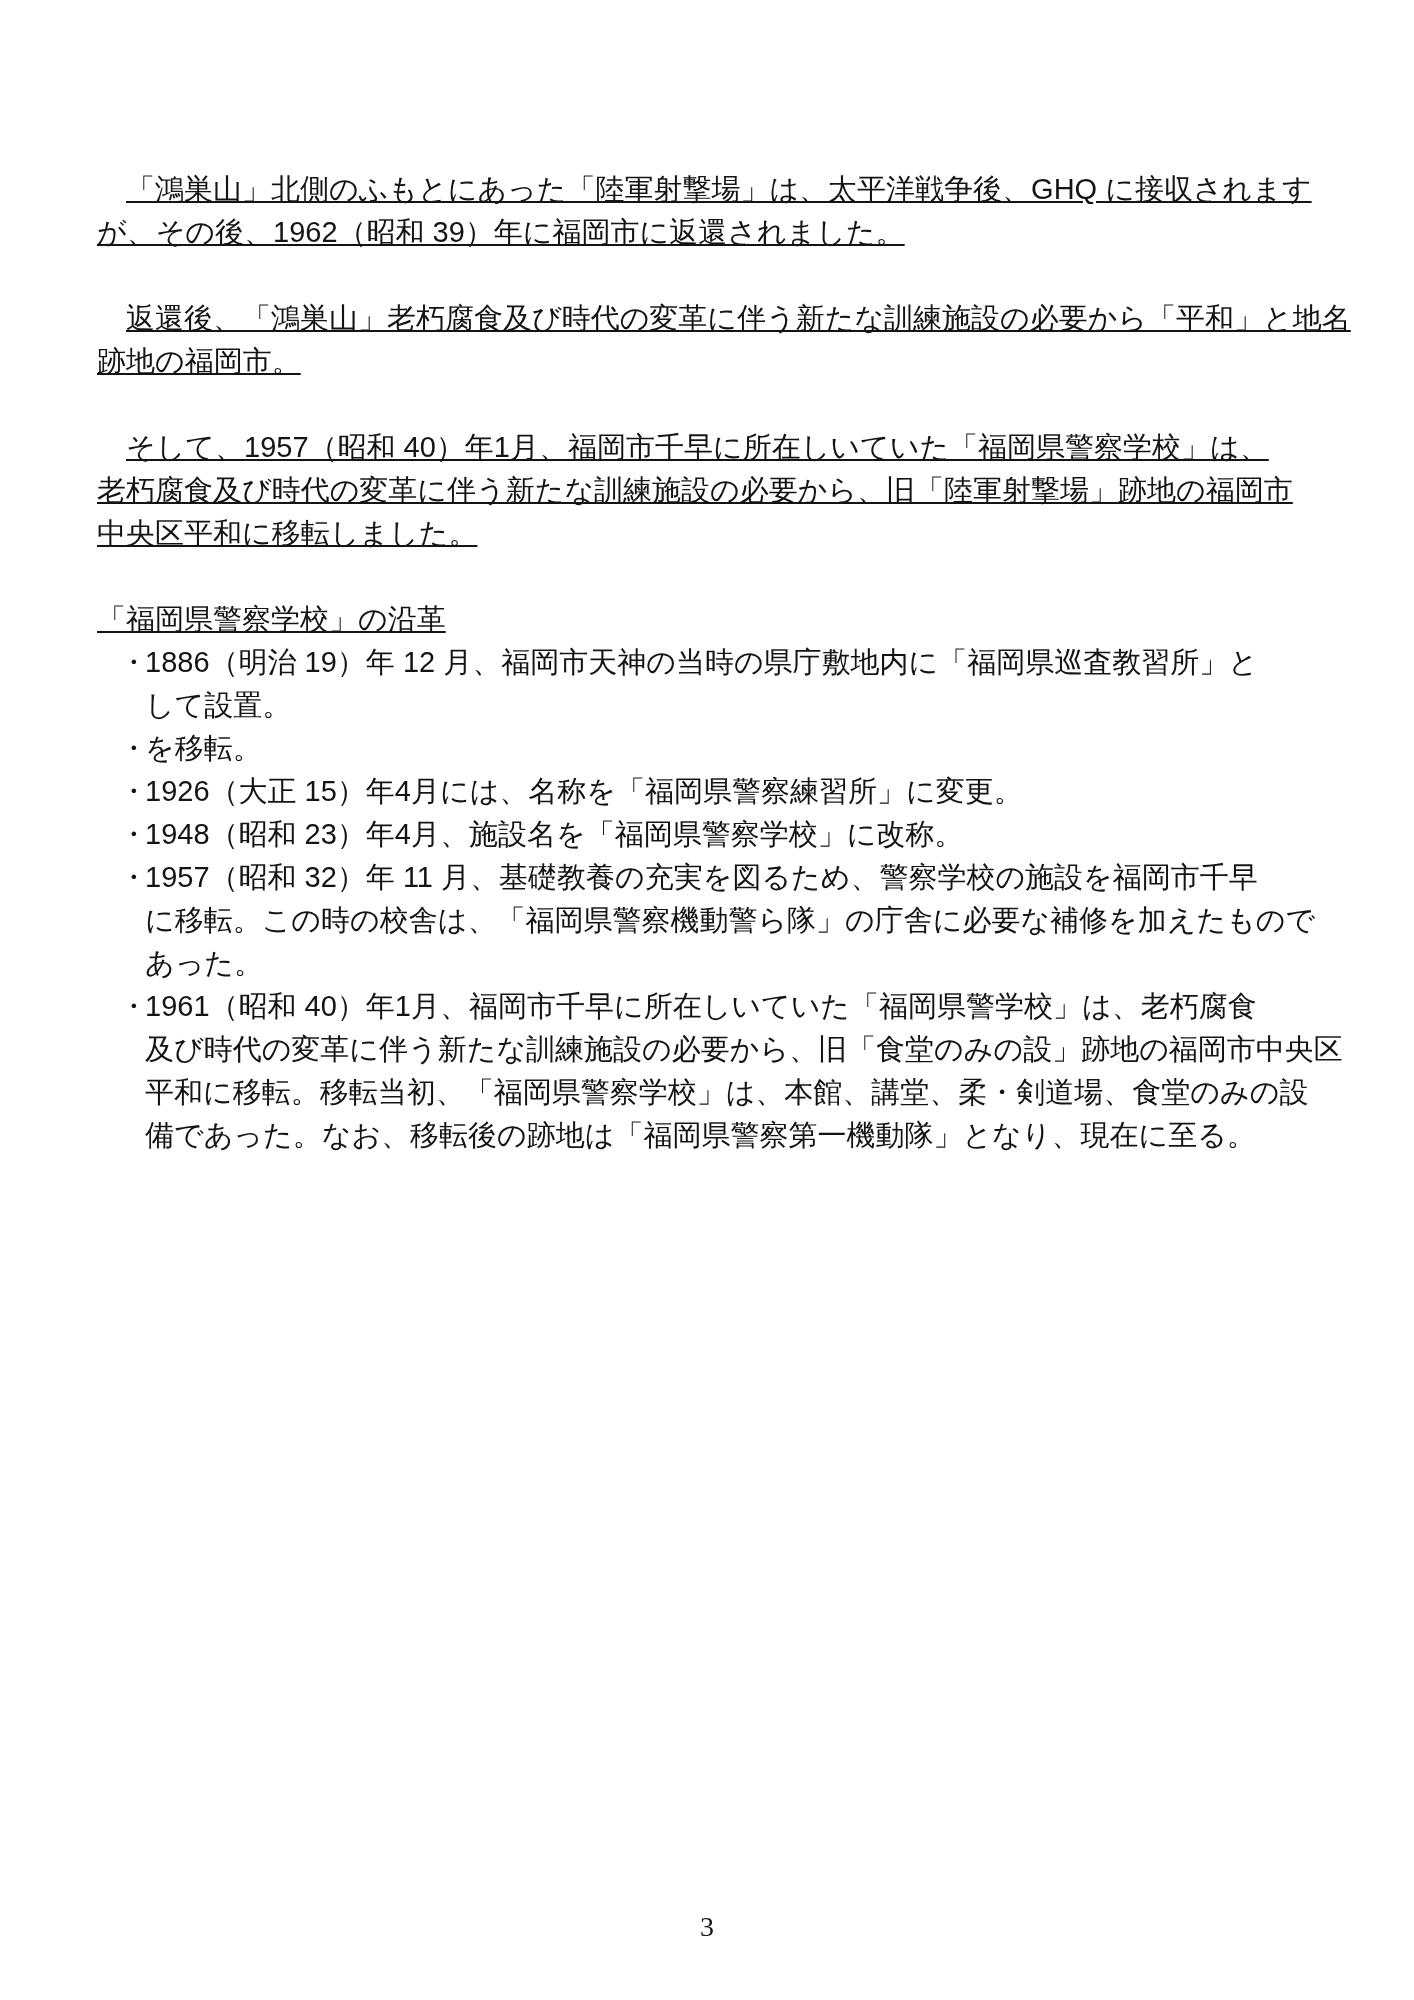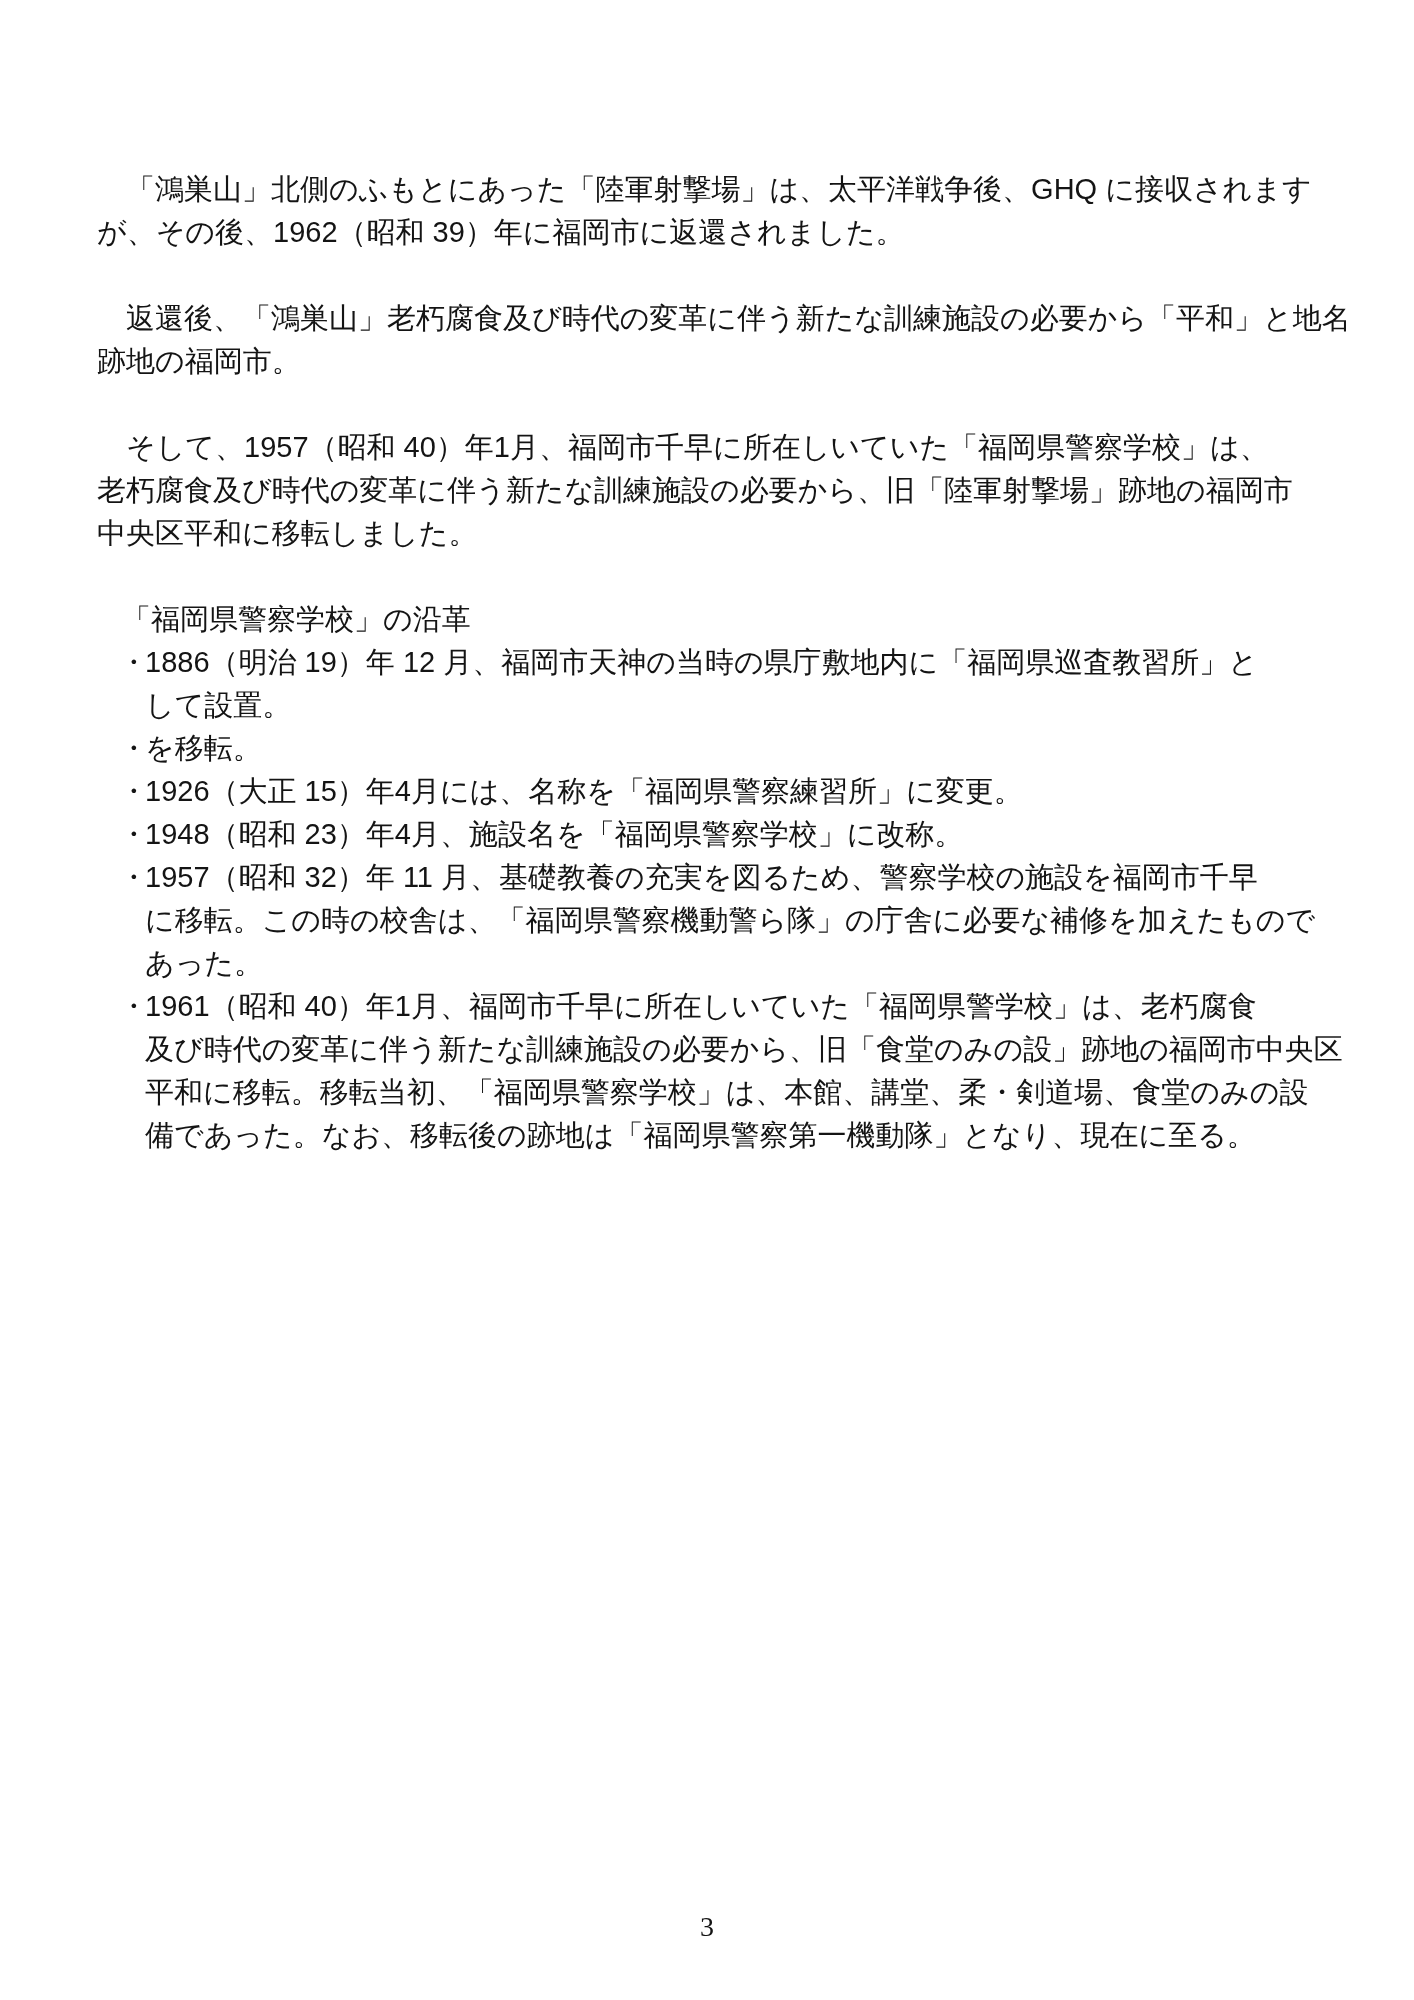--- a/index.html
+++ b/index.html
@@ -27,23 +27,25 @@
     font-size: 29px;
     line-height: 43px;
     height: 43px;
     letter-spacing: 0px;
   }
   .indent {
     text-indent: 29px;
   }
   .para {
     margin-bottom: 43px;
+    text-decoration: underline;
   }
   .section-heading {
-    margin-left: 25px;
+    margin-left: 0;
+    text-decoration: underline;
   }
   .bullet {
     position: relative;
     padding-left: 48px;
   }
   .bullet .marker {
     position: absolute;
     left: 22px;
     top: 0;
     font-size: 29px;

